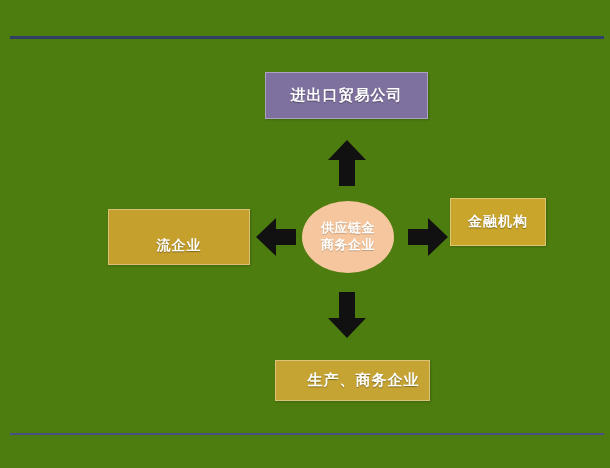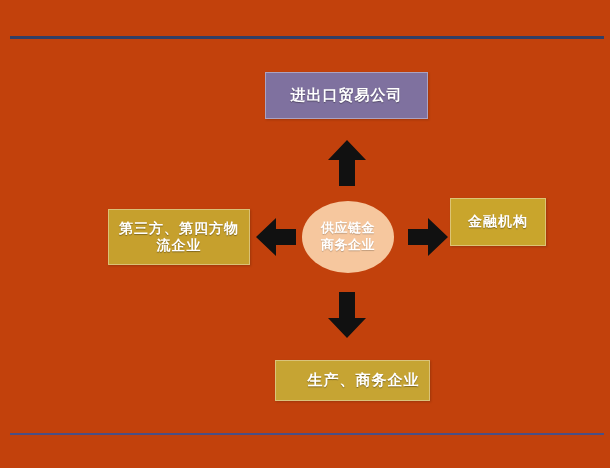--- a/index.html
+++ b/index.html
@@ -10,21 +10,21 @@
     width: 610px;
     height: 468px;
     background: #f4f4f4;
     font-family: "Liberation Sans", "DejaVu Sans", sans-serif;
     overflow: hidden;
   }
   #slide {
     position: relative;
     width: 610px;
     height: 468px;
-    background: #c2410c;
+    background: #4d7c0f;
   }
 
   
   .rule {
     position: absolute;
     left: 10px;
     width: 594px;
     background: #2f3c64;
   }
   .rule-top {
@@ -128,21 +128,21 @@
 
 <div id="slide">
 
   <div class="rule rule-top"></div>
   <div class="rule rule-bottom"></div>
 
   <div class="node node-top">进出口贸易公司</div>
 
   <div class="node node-left">
     <span>
-      <span>第三方、第四方物</span><br>
+      <br>
       <span>流企业</span>
     </span>
   </div>
 
   <div class="node node-right">金融机构</div>
 
   <div class="node node-bottom">生产、商务企业</div>
 
   <div class="node-center">
     <span>

